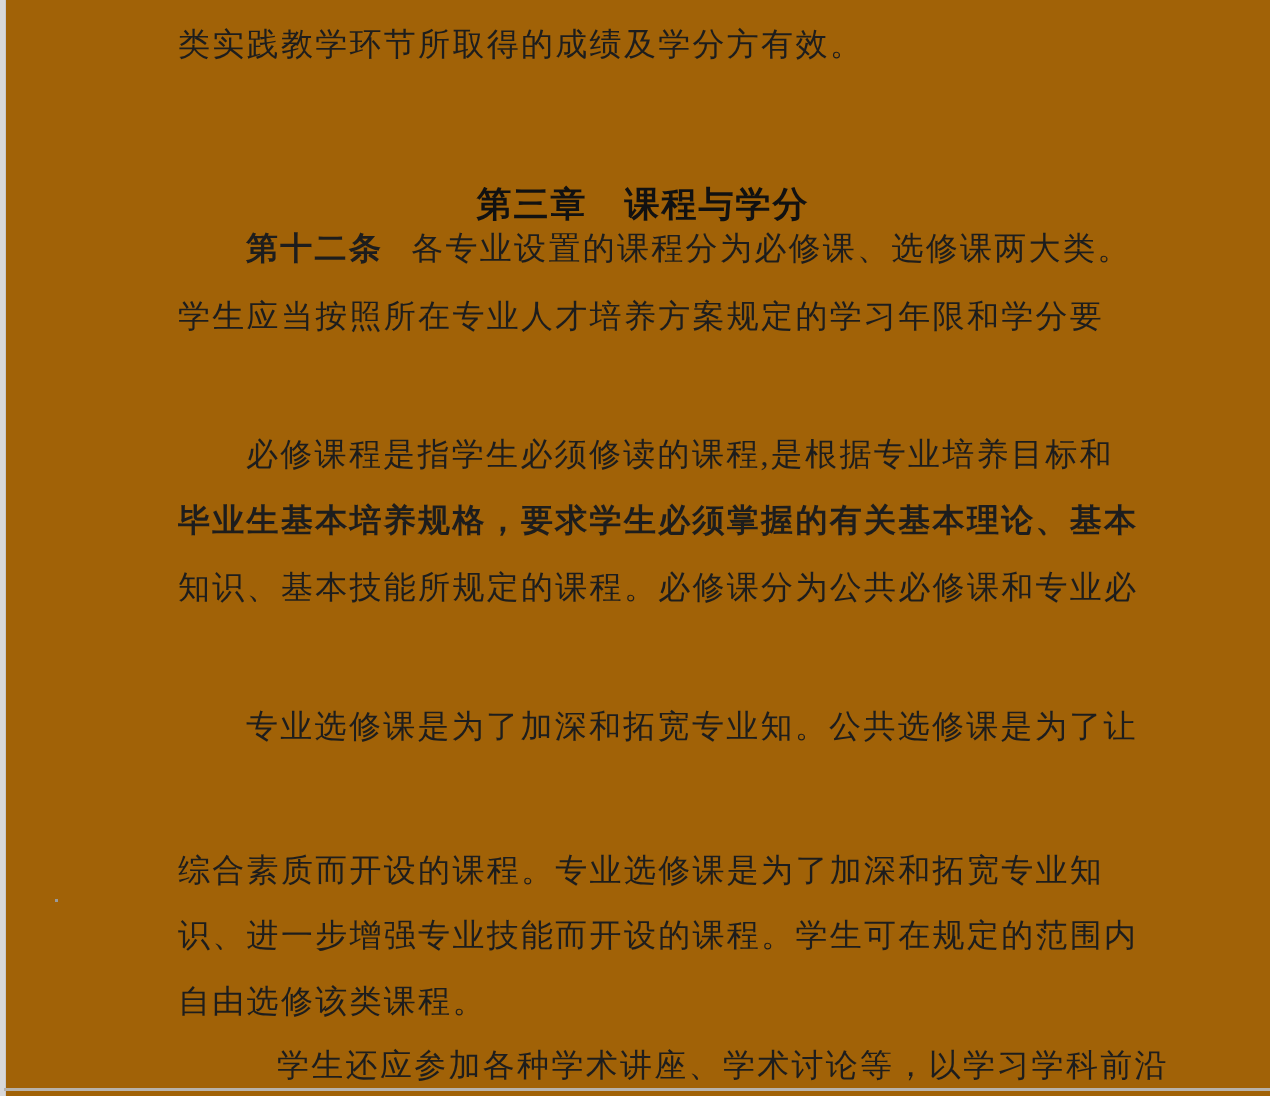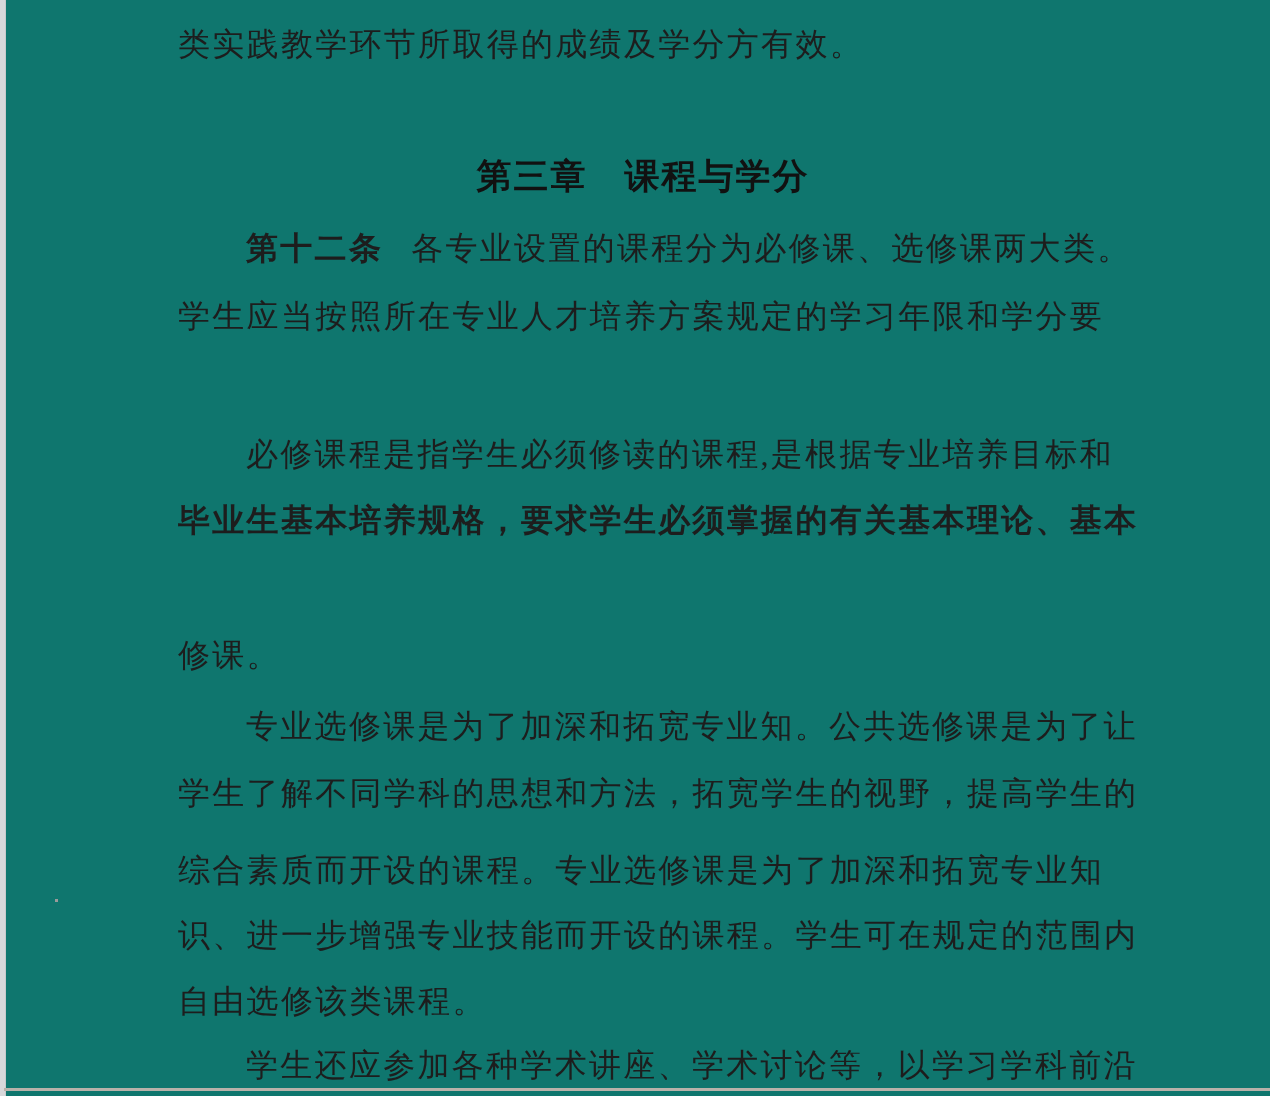--- a/index.html
+++ b/index.html
@@ -12,21 +12,21 @@
     height: 1096px;
     position: relative;
     overflow: hidden;
     font-family: "Liberation Serif", "DejaVu Serif", serif;
   }
   .page {
     position: absolute;
     left: 0; top: 0;
     width: 1270px;
     height: 1096px;
-    background: #0f766e;
+    background: #a16207;
   }
   
   .edge-left {
     position: absolute;
     left: 0; top: 0;
     width: 5px;
     height: 1096px;
     background: #d8d8da;
     border-right: 1px solid #c9c9cb;
   }
@@ -63,40 +63,41 @@
     left: 178px;
     width: 930px;
     text-align: center;
     font-family: "Liberation Sans", "DejaVu Sans", sans-serif;
     font-weight: 700;
     font-size: 35px;
     line-height: 40px;
     letter-spacing: 2px;
     color: #111111;
     white-space: nowrap;
+    margin-top: 28px;
   }
   .article-label {
     font-weight: 700;
     margin-right: 28px;
   }
   .l1  { top: 26px; }
   .l2  { top: 156px; }
   .l3  { top: 230px; }
   .l4  { top: 298px; }
   .l5  { top: 364px; }
   .l6  { top: 436px; }
   .l7  { top: 502px; font-weight: bold; }
   .l8  { top: 569px; }
   .l9  { top: 637px; }
   .l10 { top: 708px; }
   .l11 { top: 775px; }
   .l12 { top: 852px; }
   .l13 { top: 917px; }
   .l14 { top: 983px; }
-  .l15 { top: 1047px; }
+  .l15 { top: 1047px; margin-left: 31px; }
 </style>
 </head>
 <body>
 
 <div class="page">
 
   <div class="edge-left"></div>
   <div class="edge-bottom"></div>
   <div class="speck"></div>
 
@@ -104,21 +105,20 @@
 
   <div class="heading l2">第三章　课程与学分</div>
 
   <div class="tl indent l3">
     <span class="article-label">第十二条</span><span>各专业设置的课程分为必修课、选修课两大类。</span>
   </div>
 
   <div class="tl l4">学生应当按照所在专业人才培养方案规定的学习年限和学分要</div>
   <div class="tl indent l6">必修课程是指学生必须修读的课程,是根据专业培养目标和</div>
   <div class="tl l7">毕业生基本培养规格，要求学生必须掌握的有关基本理论、基本</div>
-  <div class="tl l9">修课。</div>
+  <div class="tl l8">知识、基本技能所规定的课程。必修课分为公共必修课和专业必</div>
   <div class="tl indent l10">专业选修课是为了加深和拓宽专业知。公共选修课是为了让</div>
-  <div class="tl l11">学生了解不同学科的思想和方法，拓宽学生的视野，提高学生的</div>
   <div class="tl l12">综合素质而开设的课程。专业选修课是为了加深和拓宽专业知</div>
   <div class="tl l13">识、进一步增强专业技能而开设的课程。学生可在规定的范围内</div>
   <div class="tl l14">自由选修该类课程。</div>
   <div class="tl indent l15">学生还应参加各种学术讲座、学术讨论等，以学习学科前沿</div>
 
 </div>
 
 </body></html>

